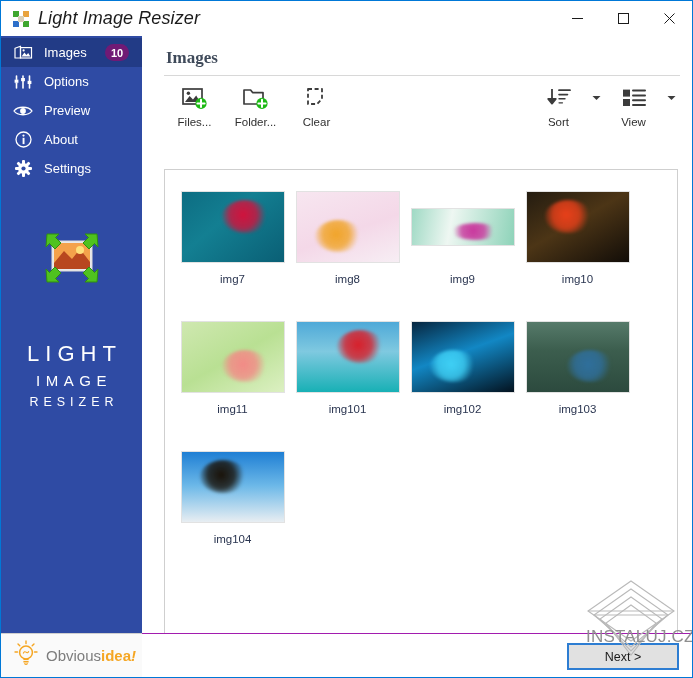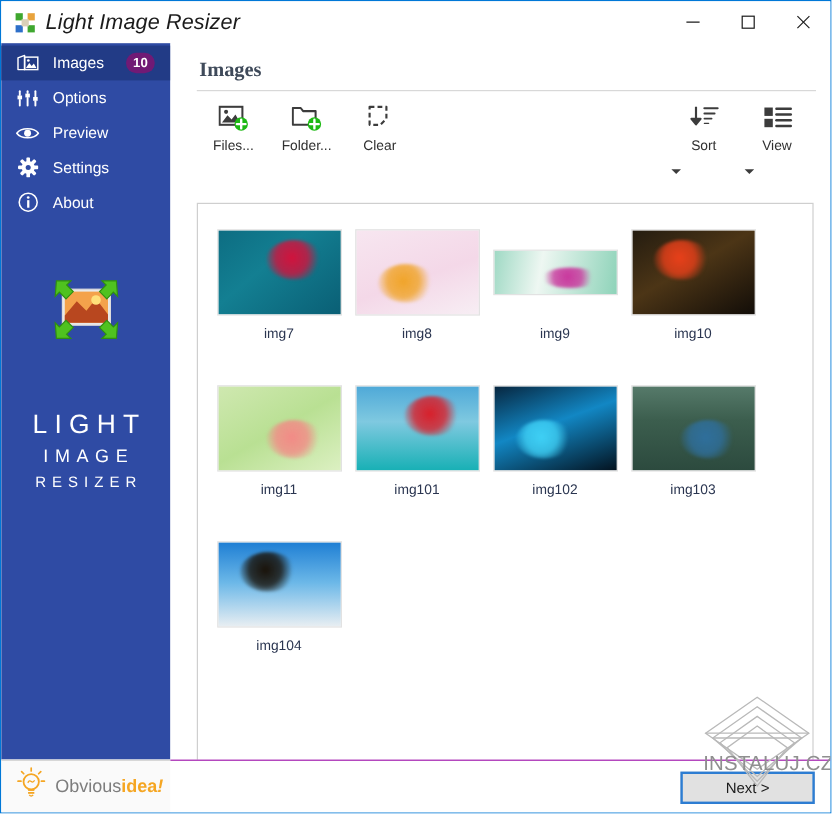--- a/index.html
+++ b/index.html
@@ -120,21 +120,21 @@
     display: flex; align-items: flex-start;
   }
   .tool {
     width: 61px; display: flex; flex-direction: column; align-items: center;
     cursor: default;
   }
   .tool .t-ico { height: 30px; display: flex; align-items: center; justify-content: center; }
   .tool .t-lbl { font-size: 11.5px; color: #303030; margin-top: 3px; }
   .tool.disabled .t-lbl { color: #b4b4b4; }
   .tool-right { margin-left: auto; display: flex; align-items: flex-start; }
-  .tool-split { display: flex; align-items: flex-start; flex-direction: column; }
+  .tool-split { display: flex; align-items: flex-start; }
   .caret {
     width: 14px; height: 30px; display: flex; align-items: center; justify-content: center;
     cursor: default;
   }
 
   .list-panel {
     position: absolute; left: 22px; top: 133px;
     width: 514px; height: 490px;
     border: 1px solid #cfcfcf;
     background: #ffffff;
@@ -265,42 +265,42 @@
             <path d="M1 7 C4.5 2, 15.5 2, 19 7 C15.5 12, 4.5 12, 1 7 Z" fill="none" stroke="#fff" stroke-width="1.3"></path>
             <circle cx="10" cy="7" r="2.9" fill="#fff"></circle>
           </svg>
         </span>
         <span class="nav-label">Preview</span>
       </div>
 
       <div class="nav-item">
         <span class="nav-ico">
           <svg width="17" height="17" viewBox="0 0 17 17">
+            <circle cx="8.5" cy="8.5" r="7.5" fill="none" stroke="#fff" stroke-width="1.3"></circle>
+            <circle cx="8.5" cy="4.6" r="1.1" fill="#fff"></circle>
+            <rect x="7.6" y="6.8" width="1.9" height="6.3" fill="#fff"></rect>
+          </svg>
+        </span>
+        <span class="nav-label">About</span>
+      </div>
+
+      <div class="nav-item">
+        <span class="nav-ico">
+          <svg width="17" height="17" viewBox="0 0 17 17">
             <g fill="#fff">
               <rect x="7" y="0" width="3" height="17" rx="1"></rect>
               <rect x="0" y="7" width="17" height="3" rx="1"></rect>
               <rect x="7" y="0" width="3" height="17" rx="1" transform="rotate(45 8.5 8.5)"></rect>
               <rect x="0" y="7" width="17" height="3" rx="1" transform="rotate(45 8.5 8.5)"></rect>
               <circle cx="8.5" cy="8.5" r="5.4"></circle>
             </g>
             <circle cx="8.5" cy="8.5" r="2.1" fill="#2f4ba4"></circle>
           </svg>
         </span>
         <span class="nav-label">Settings</span>
-      </div>
-
-      <div class="nav-item">
-        <span class="nav-ico">
-          <svg width="17" height="17" viewBox="0 0 17 17">
-            <circle cx="8.5" cy="8.5" r="7.5" fill="none" stroke="#fff" stroke-width="1.3"></circle>
-            <circle cx="8.5" cy="4.6" r="1.1" fill="#fff"></circle>
-            <rect x="7.6" y="6.8" width="1.9" height="6.3" fill="#fff"></rect>
-          </svg>
-        </span>
-        <span class="nav-label">About</span>
       </div>
     </div>
 
     <div class="brand">
       <div class="brand-logo">
         <svg width="64" height="58" viewBox="0 0 64 58">
           <rect x="12" y="10" width="40" height="30" fill="#e9e9e9" stroke="#ddd" stroke-width="1"></rect>
           <rect x="14" y="12" width="36" height="26" fill="#f4a24b"></rect>
           <path d="M14 32 L24 20 L32 28 L40 18 L50 31 L50 38 L14 38 Z" fill="#b8471f"></path>
           <circle cx="40" cy="19" r="4" fill="#ffe07a"></circle>

